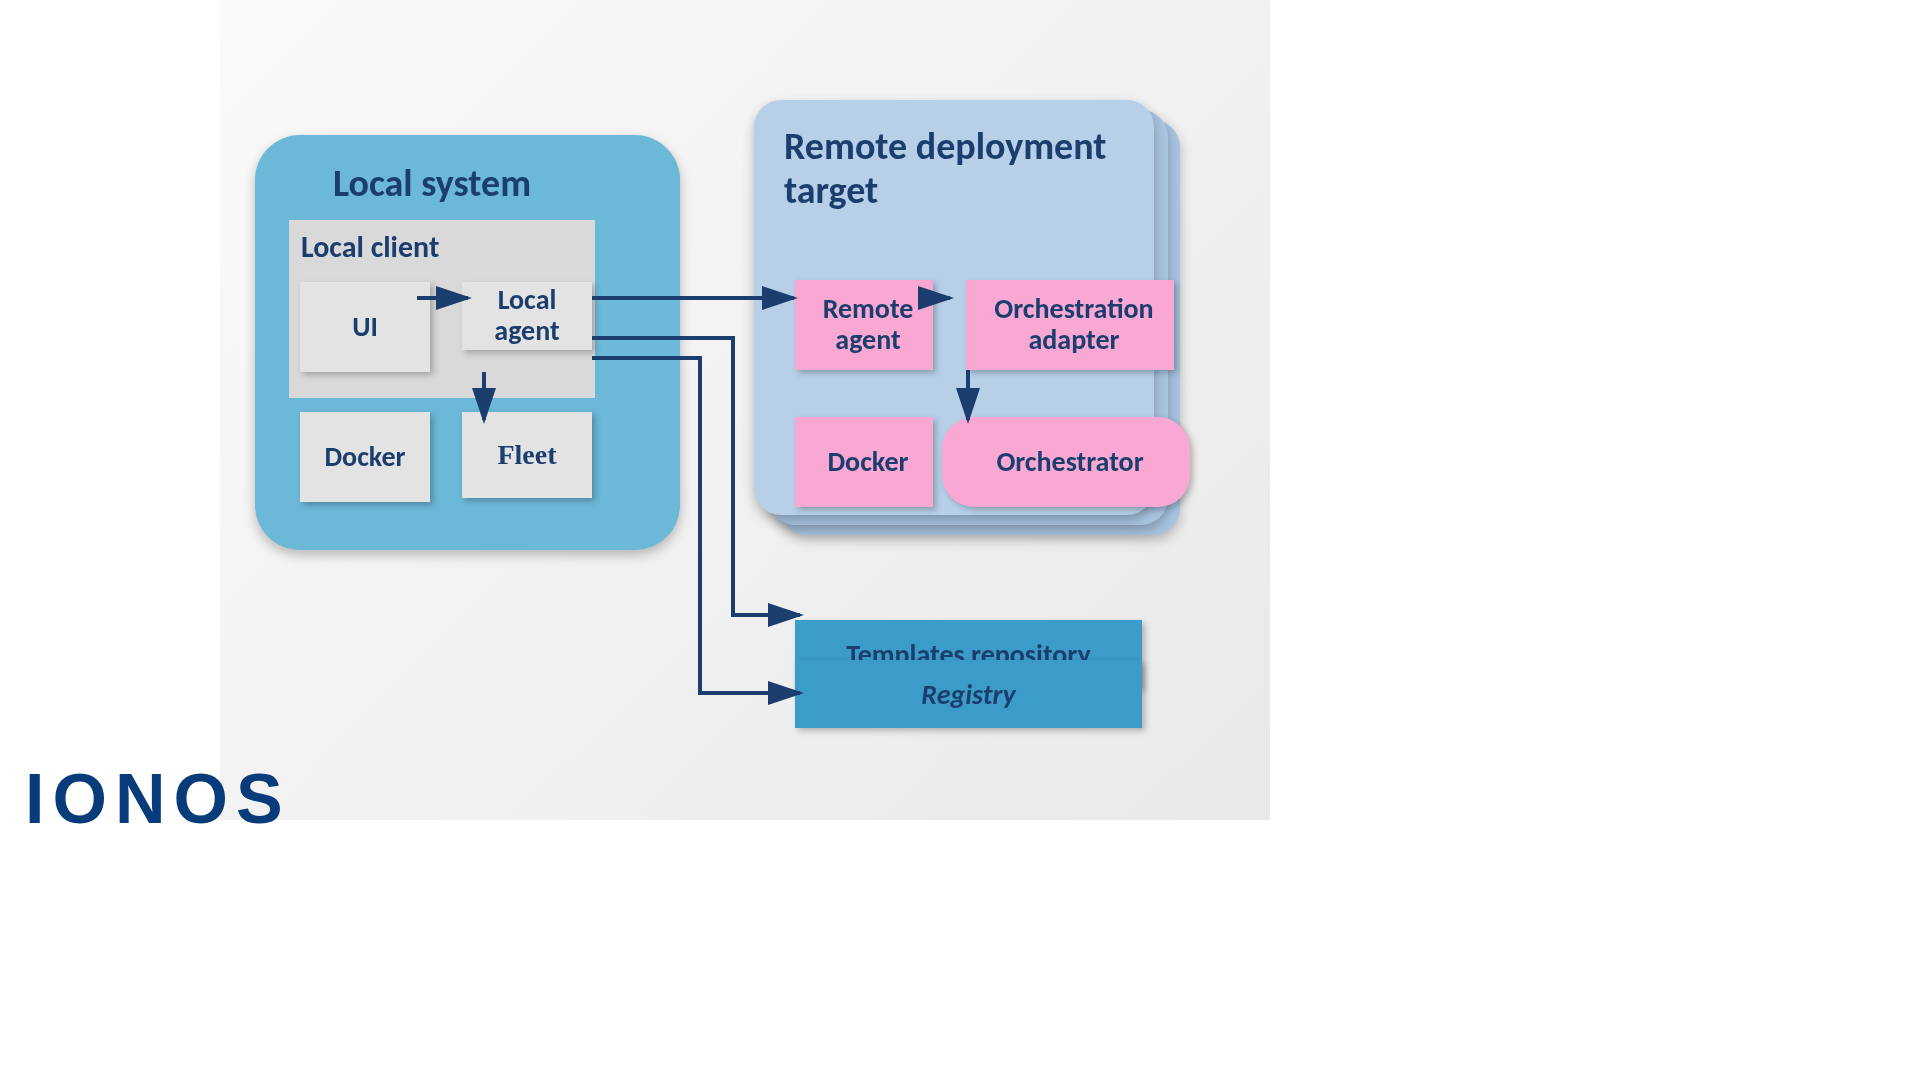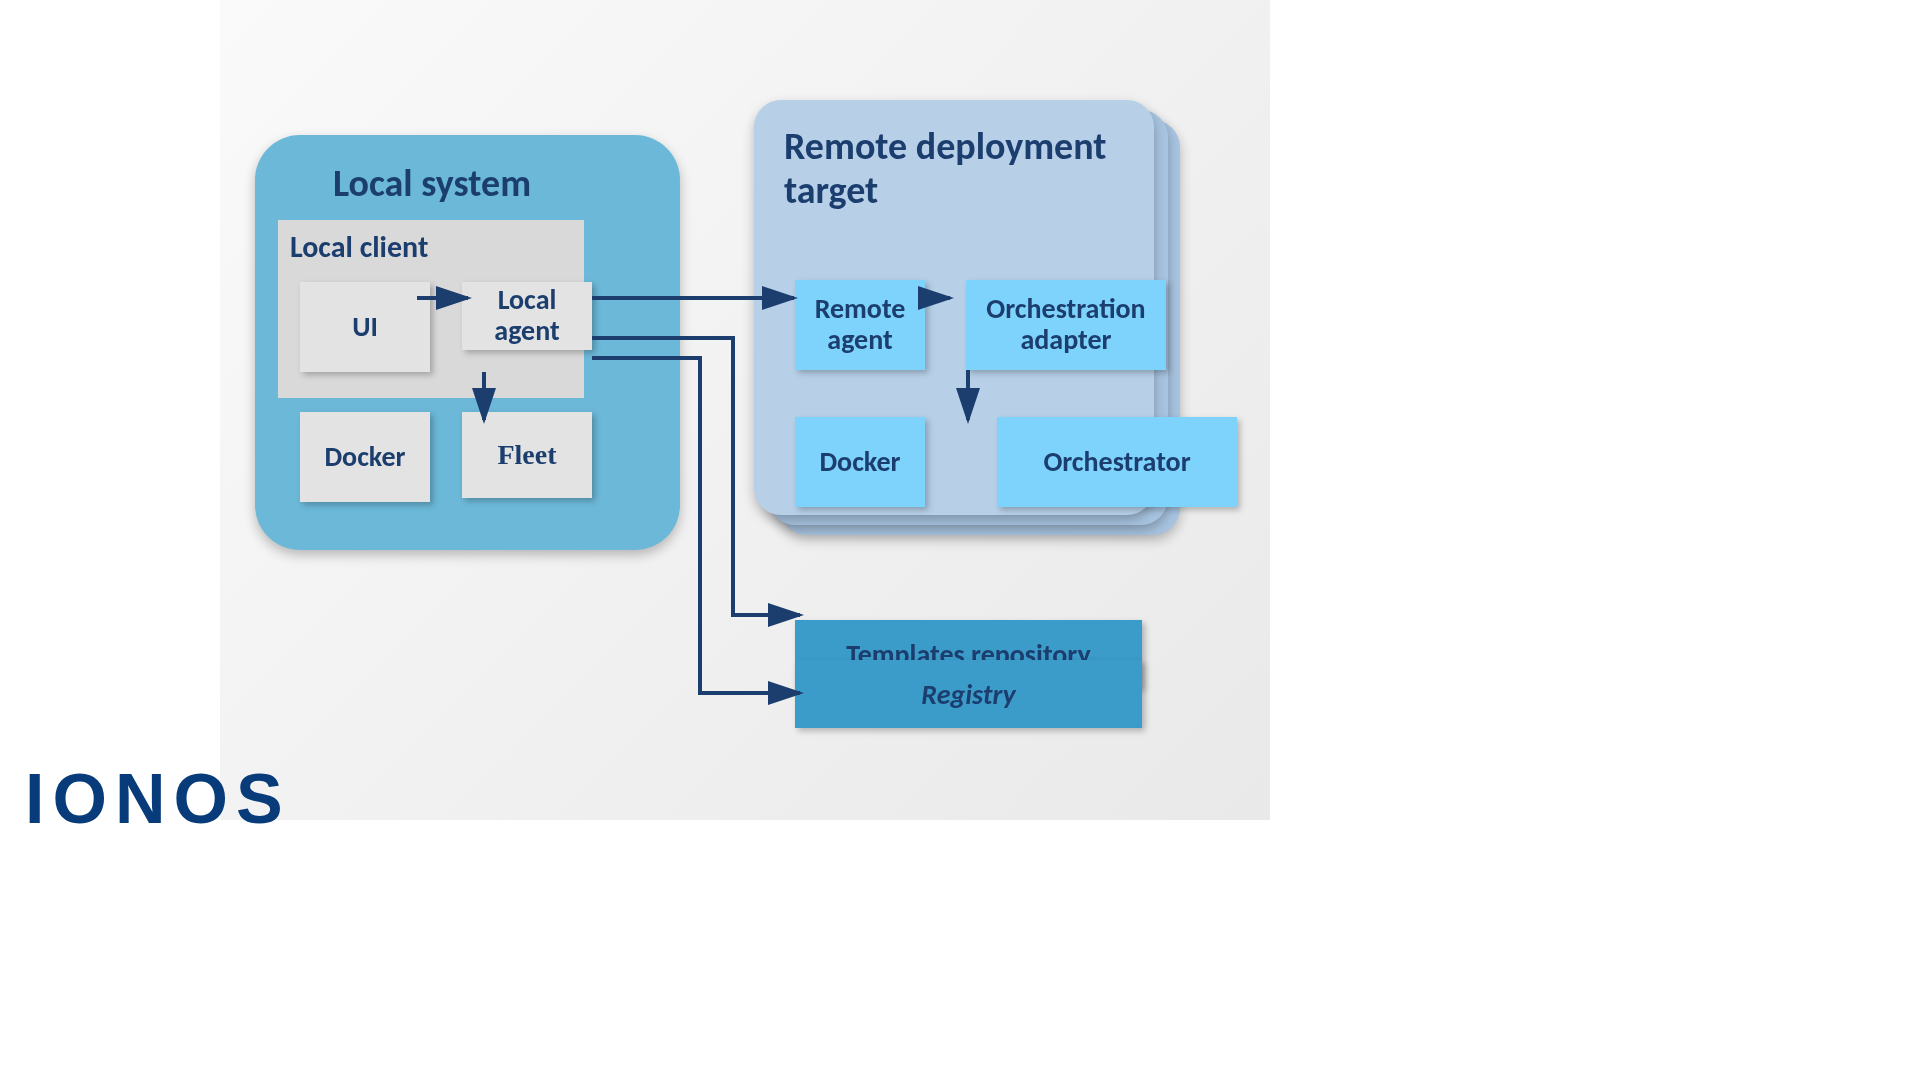--- a/index.html
+++ b/index.html
@@ -35,21 +35,21 @@
     position: absolute;
     left: 30px;
     top: 25px;
     font-size: 38px;
     font-weight: 700;
     color: #1c3e6e;
     margin-left: 48px;
   }
   .local-client {
     position: absolute;
-    left: 23px;
+    left: 34px;
     top: 85px;
     width: 306px;
     height: 178px;
     background: #d9d9d9;
   }
   .local-client-title {
     position: absolute;
     left: 12px;
     top: 8px;
     font-size: 30px;
@@ -63,21 +63,22 @@
     align-items: center;
     justify-content: center;
     text-align: center;
     font-size: 28px;
     font-weight: 600;
     color: #1c3e6e;
     line-height: 1.1;
     box-shadow: 3px 3px 6px rgba(0,0,0,0.25);
   }
   .box-remote {
-    background: #7dd3fc;
+    background: #f9a8d4;
+    padding-left: 8px;
   }
 
   
   #box-ui    { left: 300px; top: 282px; width: 130px; height: 90px; }
   #box-la    { left: 462px; top: 282px; width: 130px; height: 68px; }
   #box-docker-l { left: 300px; top: 412px; width: 130px; height: 90px; }
   #box-fleet { left: 462px; top: 412px; width: 130px; height: 86px; font-family: Liberation Serif, serif; }
 
   
   .remote-stack {
@@ -99,21 +100,21 @@
     font-size: 38px;
     font-weight: 700;
     color: #1c3e6e;
     line-height: 1.15;
   }
 
   
   #box-ra     { left: 795px; top: 280px; width: 130px; height: 90px; }
   #box-oa     { left: 942px; top: 280px; width: 200px; height: 90px; margin-left: 24px; }
   #box-docker-r { left: 795px; top: 417px; width: 130px; height: 90px; }
-  #box-orch   { left: 997px; top: 417px; width: 240px; height: 90px; }
+  #box-orch   { left: 942px; top: 417px; width: 240px; height: 90px; border-radius: 32px; }
 
   
   .repo-box {
     position: absolute;
     background: #3b9bc9;
     color: #1c3e6e;
     display: flex;
     align-items: center;
     justify-content: center;
     font-size: 28px;

